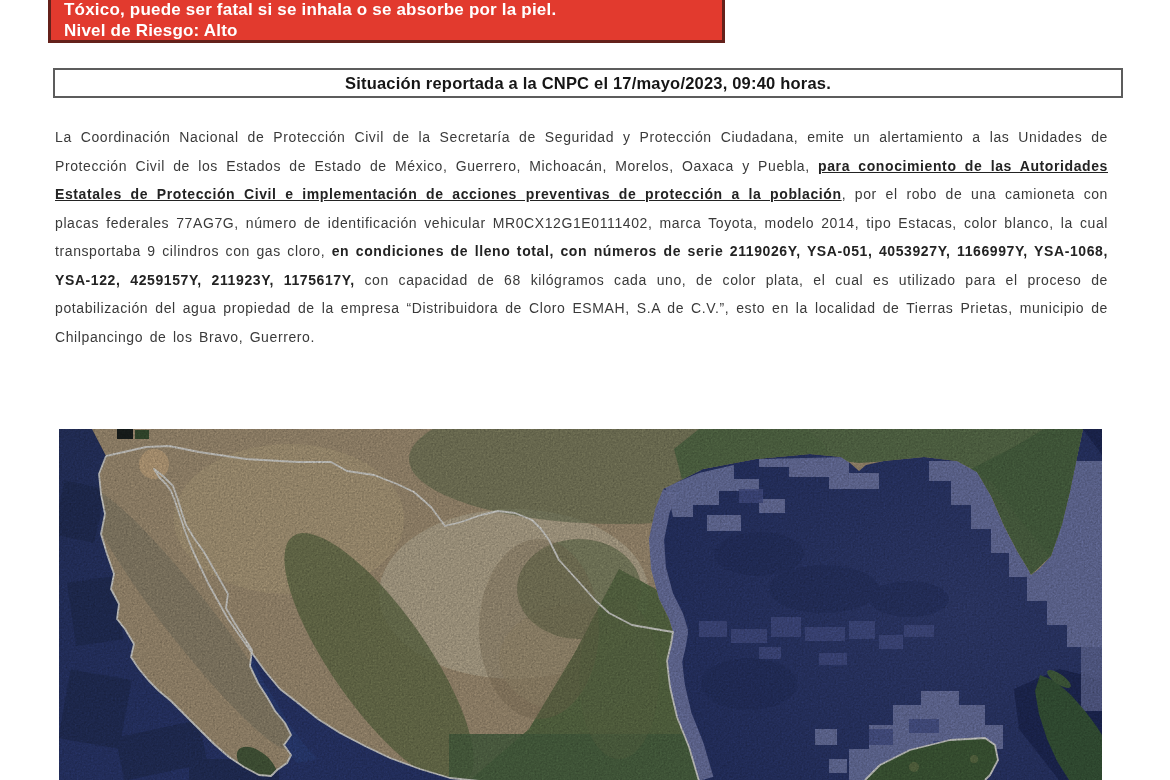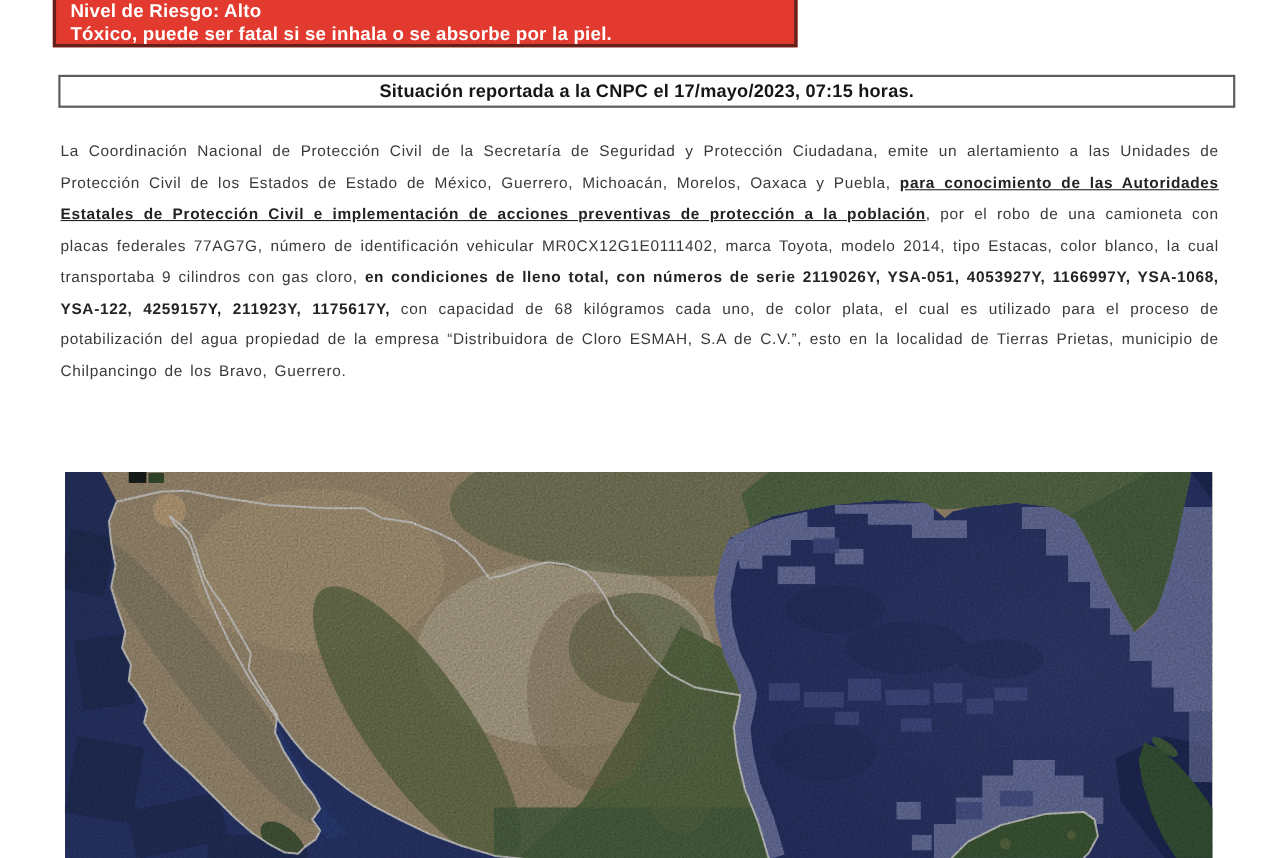--- a/index.html
+++ b/index.html
@@ -35,26 +35,26 @@
     position:absolute;left:59px;top:429px;width:1043px;height:351px;overflow:hidden;
   }
   .map-figure svg{display:block;}
 </style>
 </head>
 <body>
 
 <div class="page">
 
   <div class="risk-banner">
+    <div>Tóxico, puede ser fatal si se inhala o se absorbe por la piel.</div>
     <div>Nivel de Riesgo: Alto</div>
-    <div>Tóxico, puede ser fatal si se inhala o se absorbe por la piel.</div>
   </div>
 
   <div class="report-box">
-    <span>Situación reportada a la CNPC el 17/mayo/2023, 07:15 horas.</span>
+    <span>Situación reportada a la CNPC el 17/mayo/2023, 09:40 horas.</span>
   </div>
 
   <p class="alert-paragraph"><span class="seg-normal">La Coordinación Nacional de Protección Civil de la Secretaría de Seguridad y Protección Ciudadana, emite un alertamiento a las Unidades de Protección Civil de los Estados de Estado de México, Guerrero, Michoacán, Morelos, Oaxaca y Puebla, </span><span class="seg-bold_underline">para conocimiento de las Autoridades Estatales de Protección Civil e implementación de acciones preventivas de protección a la población</span><span class="seg-normal">, por el robo de una camioneta con placas federales 77AG7G, número de identificación vehicular MR0CX12G1E0111402, marca Toyota, modelo 2014, tipo Estacas,  color blanco, la cual transportaba 9 cilindros con gas cloro, </span><span class="seg-bold">en condiciones de lleno total, con números de serie 2119026Y, YSA-051, 4053927Y, 1166997Y, YSA-1068, YSA-122, 4259157Y, 211923Y, 1175617Y,</span><span class="seg-normal"> con capacidad de 68 kilógramos cada uno, de color plata, el cual es utilizado para el proceso de potabilización del agua propiedad de la empresa “Distribuidora de Cloro ESMAH, S.A de C.V.”, esto en la localidad de Tierras Prietas, municipio de Chilpancingo de los Bravo, Guerrero.</span></p>
 
   <div class="map-figure">
     <svg width="1043" height="351" viewBox="0 0 1043 351" xmlns="http://www.w3.org/2000/svg">
       <defs>
         <linearGradient id="oceanGrad" x1="0" y1="0" x2="1" y2="1">
           <stop offset="0" stop-color="#2c3a6e"></stop>
           <stop offset="0.55" stop-color="#2f3e7b"></stop>

